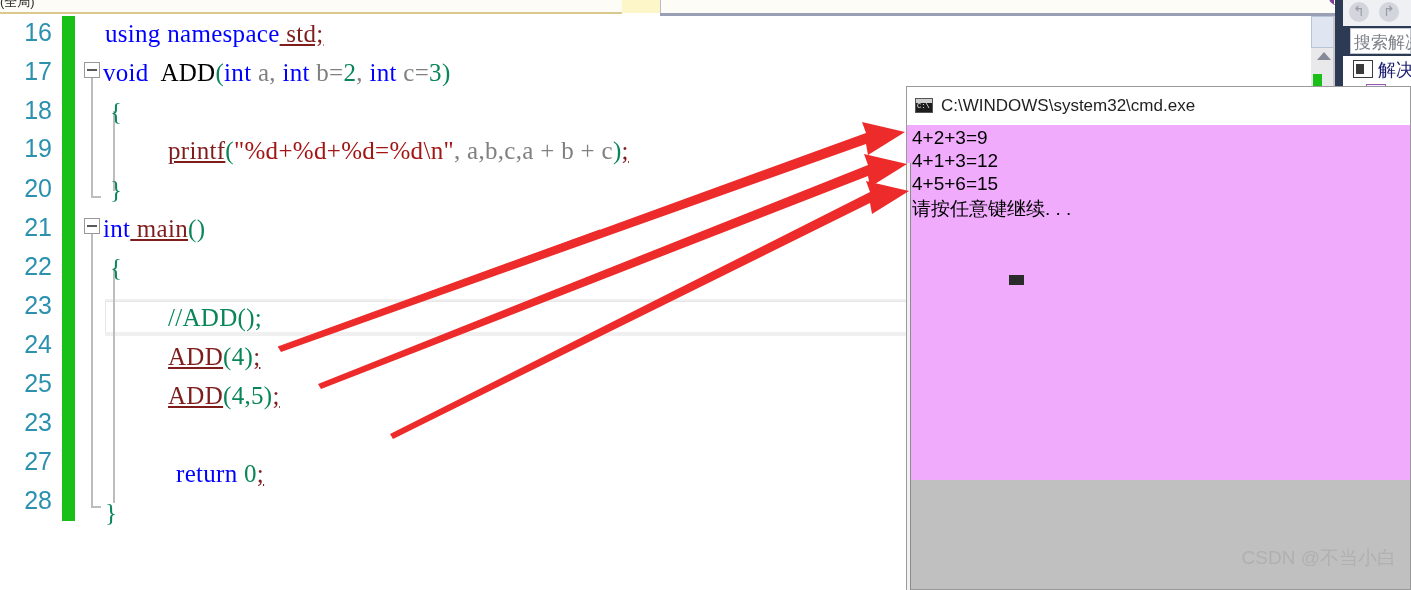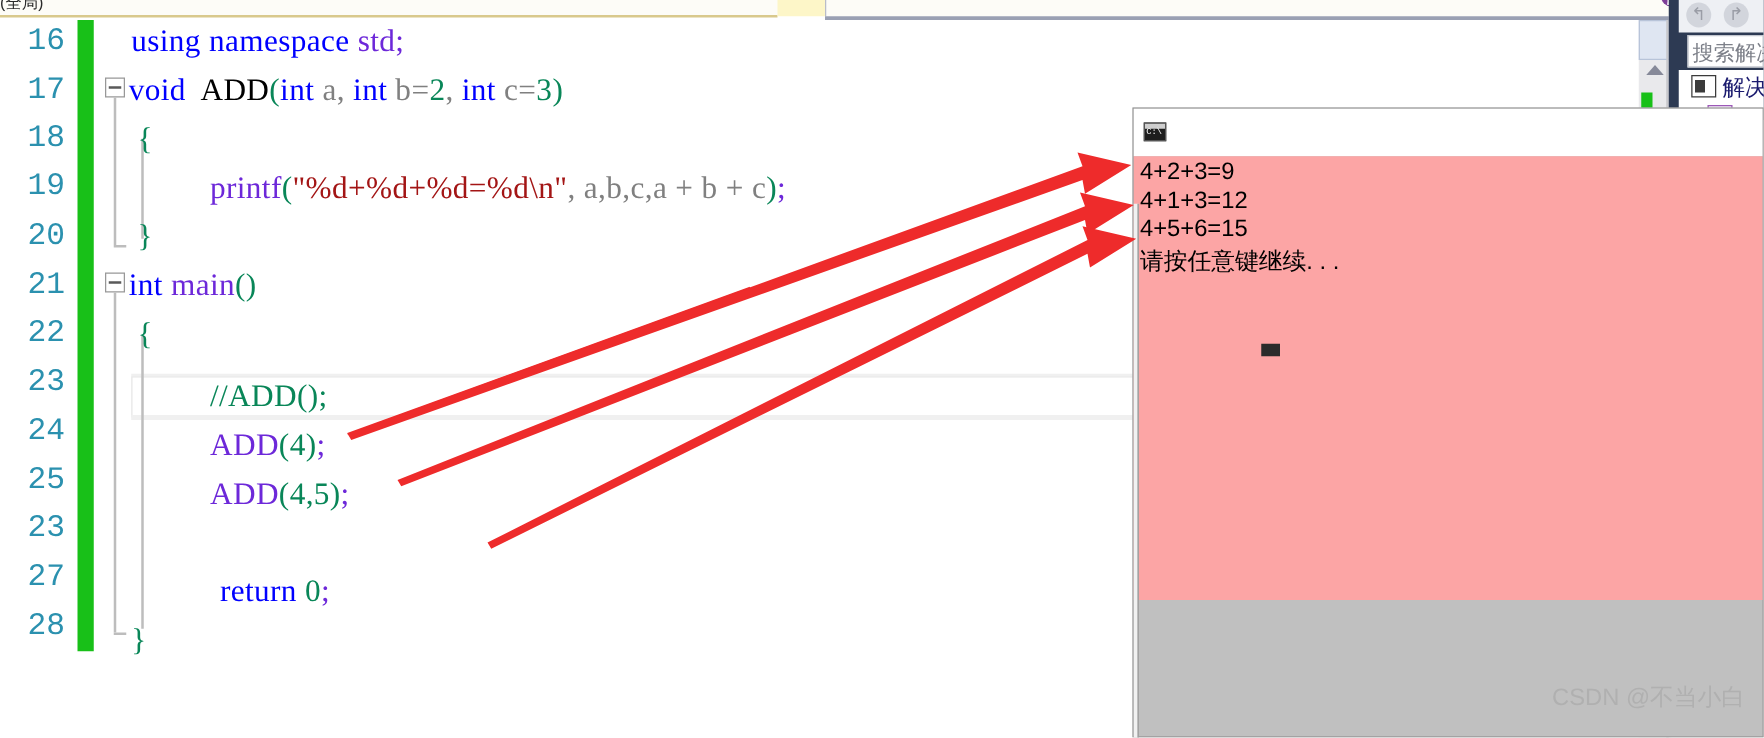--- a/index.html
+++ b/index.html
@@ -32,21 +32,21 @@
   }
   #navbar-bottom-edge{position:absolute;left:660px;top:13px;width:675px;height:3px;background:#9aa0b3;}
 
   
   #editor{
     position:absolute;left:0;top:16px;width:1311px;height:574px;background:#ffffff;
   }
   #gutter-numbers{position:absolute;left:0;top:0;width:62px;height:574px;}
   .ln{
     position:absolute;left:0;width:52px;text-align:right;
-    font-family:Liberation Mono, monospace;font-size:25px;color:#2b91af;
+    font-family:Liberation Sans, sans-serif;font-size:25px;color:#2b91af;
   }
   #change-bar{position:absolute;left:62px;top:0;width:13px;height:505px;background:#18c018;}
 
   
   #current-line-box{
     position:absolute;left:105px;top:285px;width:1190px;height:33px;
     background:#ffffff;border:1px solid #e6e6e6;box-sizing:border-box;
   }
   #current-line-shade-top{position:absolute;left:105px;top:283px;width:1190px;height:3px;background:#f0f0f0;}
   #current-line-shade-bot{position:absolute;left:105px;top:316px;width:1190px;height:4px;background:#f0f0f0;}
@@ -58,21 +58,21 @@
     font-family:"Liberation Serif",serif;font-size:25px;color:#000000;
     letter-spacing:0.3px;
   }
   .t-kw{color:#0000ff;}
   .t-id{color:#000000;}
   .t-gray{color:#808080;}
   .t-num{color:#098658;}
   .t-punc{color:#098658;}
   .t-str{color:#a31515;}
   .t-cmt{color:#098658;}
-  .t-plain{color:#6d28d9;}
+  .t-plain{color:#7f1d1d;text-decoration:underline;}
 
   
   .fold-box{
     position:absolute;width:16px;height:16px;border:1px solid #989898;background:#fff;box-sizing:border-box;
   }
   .fold-box::after{
     content:"";position:absolute;left:2px;top:6px;width:10px;height:2px;background:#5a5a5a;
   }
   .guide{position:absolute;width:2px;background:#bdbdbd;}
   .guide-foot{position:absolute;height:2px;background:#bdbdbd;}
@@ -135,21 +135,21 @@
     content:"";position:absolute;left:0;top:0;width:100%;height:4px;background:#cfcfcf;
   }
   #console-icon::after{
     content:"C:\\";position:absolute;left:1px;top:3px;font-family:"Liberation Mono",monospace;
     font-size:7px;color:#ffffff;line-height:9px;
   }
   #console-title{
     position:absolute;left:34px;top:9px;font-size:17px;color:#1f1f1f;white-space:nowrap;
   }
   #console-body{
-    position:absolute;left:0;top:38px;width:100%;height:355px;background:#fca5a5;
+    position:absolute;left:0;top:38px;width:100%;height:355px;background:#f0abfc;
   }
   #console-left-edge{position:absolute;left:0;top:38px;width:3px;height:466px;background:#f1f1f1;border-right:1px solid #8c8c8c;}
   .console-line{
     position:absolute;left:5px;white-space:pre;
     font-family:"Liberation Sans",sans-serif;font-size:19px;color:#000000;
   }
   #console-cursor{position:absolute;left:102px;top:188px;width:15px;height:10px;background:#2b2b2b;}
   #csdn-watermark{
     position:absolute;right:14px;bottom:18px;font-size:19px;color:#b0b0b0;white-space:nowrap;
   }
@@ -260,20 +260,21 @@
 <div id="se-search-placeholder">搜索解决</div>
 <div id="se-tree-row"></div>
 <div id="se-solution-icon"></div>
 <div id="se-solution-label">解决</div>
 <div id="se-tree-row2"></div>
 <div id="se-child-box"></div>
 
 <div id="console-window">
   <div id="console-titlebar">
     <div id="console-icon"></div>
+    <div id="console-title">C:\WINDOWS\system32\cmd.exe</div>
   </div>
   <div id="console-body">
     <div id="console-left-edge"></div>
     <div class="console-line" style="top:2px">4+2+3=9</div>
     <div class="console-line" style="top:25px">4+1+3=12</div>
     <div class="console-line" style="top:48px">4+5+6=15</div>
     <div class="console-line" style="top:71px">请按任意键继续. . .</div>
   </div>
   <div id="console-cursor"></div>
   <div id="csdn-watermark">CSDN @不当小白</div>

